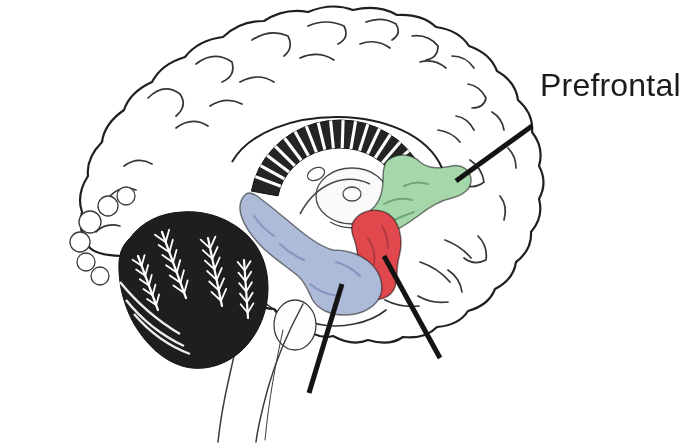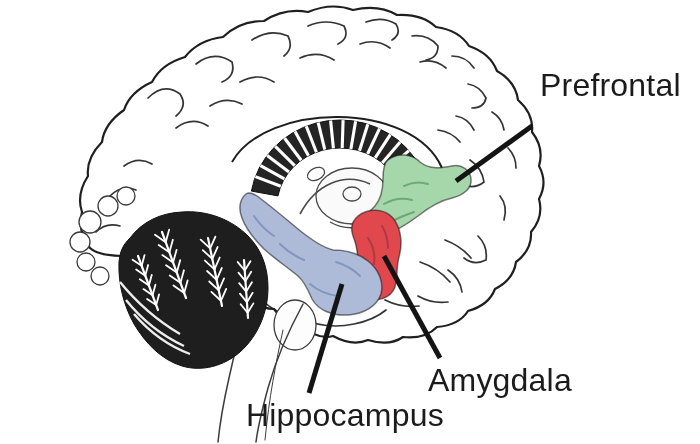--- a/index.html
+++ b/index.html
@@ -214,15 +214,13 @@
     <g id="leaders" stroke-width="5" stroke="#141414">
       <line x1="456" y1="181" x2="532" y2="126"></line>
       <line x1="384" y1="256" x2="440" y2="358"></line>
       <line x1="342" y1="284" x2="309" y2="393"></line>
     </g>
   </svg>
 
   <div class="label" id="label-prefrontal">
     <div>Prefrontal</div>
   </div>
-  <div class="label" id="label-amygdala">Amygdala</div>
-  <div class="label" id="label-hippocampus">Hippocampus</div>
 </div>
 
 </body></html>

